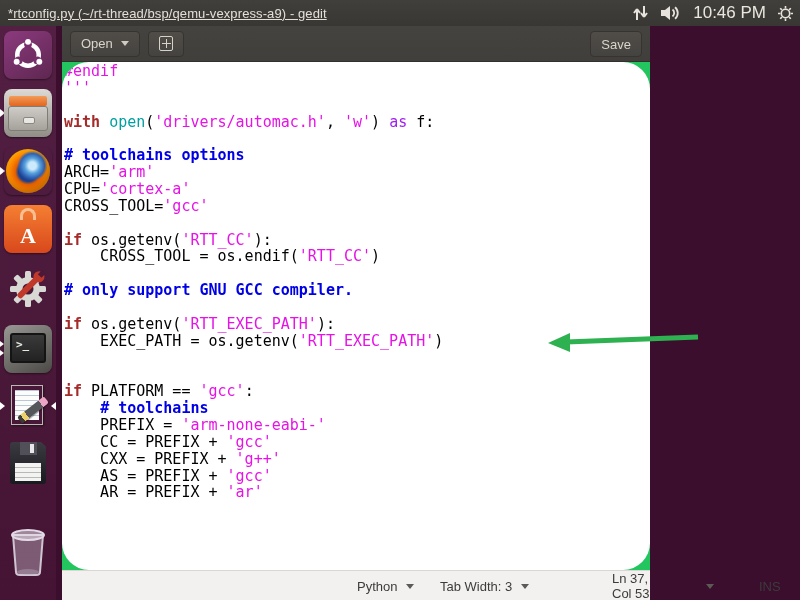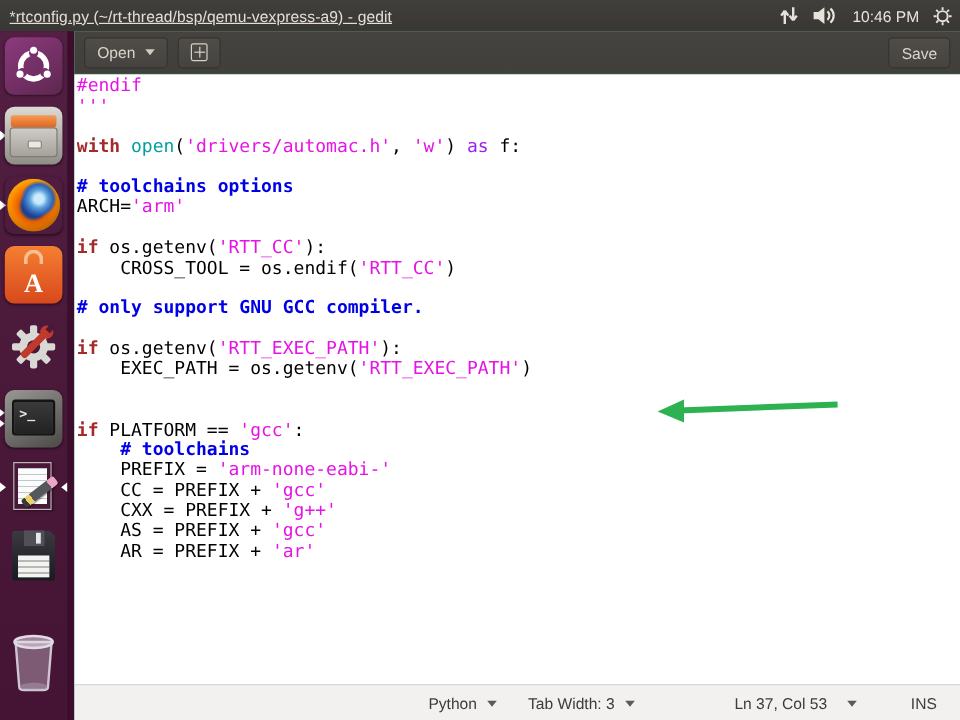--- a/index.html
+++ b/index.html
@@ -6,21 +6,21 @@
   html,body { width:800px; height:600px; overflow:hidden; }
   body { position:relative; font-family:"Liberation Sans", sans-serif; background:#3A0E2C; }
 
   
   .topbar { position:absolute; left:0; top:0; width:800px; height:26px;
             background:linear-gradient(#413f3b,#393733); color:#e3dfd7;
             display:flex; align-items:center;text-decoration:underline; }
   .topbar-title { margin-left:8px; font-size:13px; letter-spacing:.1px; }
   .topbar-right { position:absolute; right:6px; top:0; height:26px; display:flex; align-items:center; gap:11px; }
   .topbar-right svg { display:block; }
-  .clock { font-size:13px; color:#eae6df; }
+  .clock { font-size:17px; color:#eae6df; }
 
   
   .launcher { position:absolute; left:0; top:26px; width:56px; height:574px;
               background:linear-gradient(180deg,#532044 0%,#4a1839 55%,#451434 100%); }
   .tile { position:absolute; left:4px; width:48px; height:48px; border-radius:8px;
           box-shadow:0 1px 2px rgba(0,0,0,.45); }
   .ind { position:absolute; width:0; height:0; }
   .ind-l { left:0; border-top:4px solid transparent; border-bottom:4px solid transparent; border-left:5px solid #fff; }
   .ind-r { right:0; border-top:4px solid transparent; border-bottom:4px solid transparent; border-right:5px solid #fff; }
   .ind-sm { border-top-width:3px; border-bottom-width:3px; border-left-width:4px; }
@@ -52,36 +52,36 @@
   .tile-floppy { top:413px; background:transparent; box-shadow:none; }
   .floppy-body { position:absolute; left:6px; top:3px; width:36px; height:42px; background:linear-gradient(#3a3a40,#191920); border-radius:3px;
                  clip-path:polygon(0 0, 86% 0, 100% 11%, 100% 100%, 0 100%); }
   .floppy-shutter { position:absolute; left:16px; top:3px; width:17px; height:13px; background:#515058; }
   .floppy-slot { position:absolute; left:26px; top:5px; width:4px; height:9px; background:#e8e8ea; }
   .floppy-label { position:absolute; left:11px; top:24px; width:26px; height:18px; background:#f3f3f1;
                   background-image:repeating-linear-gradient(#f3f3f1 0 4px, #b8b8b4 4px 5px); }
   .tile-trash { top:502px; background:transparent; box-shadow:none; display:flex; align-items:center; justify-content:center; }
 
   
-  .gedit { position:absolute; left:62px; top:26px; width:738px; height:574px; background:#86efac; }
+  .gedit { position:absolute; left:62px; top:26px; width:588px; height:574px; background:#22c55e; }
   .toolbar { position:absolute; left:0; top:0; width:100%; height:36px;
              background:linear-gradient(#454340,#413f3b); border-bottom:1px solid #32302c;
              display:flex; align-items:center; }
   .tb-btn { height:26px; margin-left:8px; padding:0 10px; background:linear-gradient(#504d48,#454340);
             border:1px solid #37342f; border-radius:4px; color:#d9d5cb; font-size:13px;
             display:flex; align-items:center; gap:8px; }
   .caret-down { width:0; height:0; border-left:4px solid transparent; border-right:4px solid transparent; border-top:5px solid #cfcbc2; }
   .newdoc-glyph { position:relative; width:14px; height:15px; border:1.5px solid #d6d2c8; border-radius:2px; }
   .newdoc-glyph::before { content:""; position:absolute; left:6px; top:2px; width:1.5px; height:9px; background:#d6d2c8; }
   .newdoc-glyph::after  { content:""; position:absolute; left:2.5px; top:5.5px; width:9px; height:1.5px; background:#d6d2c8; }
   .tb-save { position:absolute; right:8px; top:5px; margin:0; }
 
   
   .code-wrap { position:absolute; left:0; top:36px; width:100%; height:508px; background:#fff; overflow:hidden;
-               padding:1px 0 0 2px; cursor:text; }
+               padding:1px 0 0 2px; cursor:text;border-radius:27px; }
   .code-line { font-family:"DejaVu Sans Mono", monospace; font-size:15px; line-height:16.87px; height:16.87px; white-space:pre; color:#000; }
   .tk-p { color:#000; }
   .tk-k { color:#a52a2a; font-weight:bold; }
   .tk-q { color:#a020f0; }
   .tk-s { color:#e612e6; }
   .tk-c { color:#0000e6; font-weight:bold; }
   .tk-b { color:#00a0a0; }
   .tk-cur { display:inline-block; width:0; border-left:1.5px solid #000; height:14px; vertical-align:-2px; }
 
   
@@ -225,20 +225,22 @@
   </div>
 
   <div class="code-wrap">
       <div class="code-line"><span class="tk-s">#endif</span></div>
       <div class="code-line"><span class="tk-s">'''</span></div>
       <div class="code-line"></div>
       <div class="code-line"><span class="tk-k">with</span><span class="tk-p"> </span><span class="tk-b">open</span><span class="tk-p">(</span><span class="tk-s">'drivers/automac.h'</span><span class="tk-p">, </span><span class="tk-s">'w'</span><span class="tk-p">) </span><span class="tk-q">as</span><span class="tk-p"> f:</span></div>
       <div class="code-line"></div>
       <div class="code-line"><span class="tk-c"># toolchains options</span></div>
       <div class="code-line"><span class="tk-p">ARCH=</span><span class="tk-s">'arm'</span></div>
+      <div class="code-line"><span class="tk-p">CPU=</span><span class="tk-s">'cortex-a'</span></div>
+      <div class="code-line"><span class="tk-p">CROSS_TOOL=</span><span class="tk-s">'gcc'</span></div>
       <div class="code-line"></div>
       <div class="code-line"><span class="tk-k">if</span><span class="tk-p"> os.getenv(</span><span class="tk-s">'RTT_CC'</span><span class="tk-p">):</span></div>
       <div class="code-line"><span class="tk-p">    CROSS_TOOL = os.endif(</span><span class="tk-s">'RTT_CC'</span><span class="tk-p">)</span></div>
       <div class="code-line"></div>
       <div class="code-line"><span class="tk-c"># only support GNU GCC compiler.</span></div>
       <div class="code-line"></div>
       <div class="code-line"><span class="tk-k">if</span><span class="tk-p"> os.getenv(</span><span class="tk-s">'RTT_EXEC_PATH'</span><span class="tk-p">):</span></div>
       <div class="code-line"><span class="tk-p">    EXEC_PATH = os.getenv(</span><span class="tk-s">'RTT_EXEC_PATH'</span><span class="tk-p">)</span></div>
       <div class="code-line"></div>
       <div class="code-line"></div>

